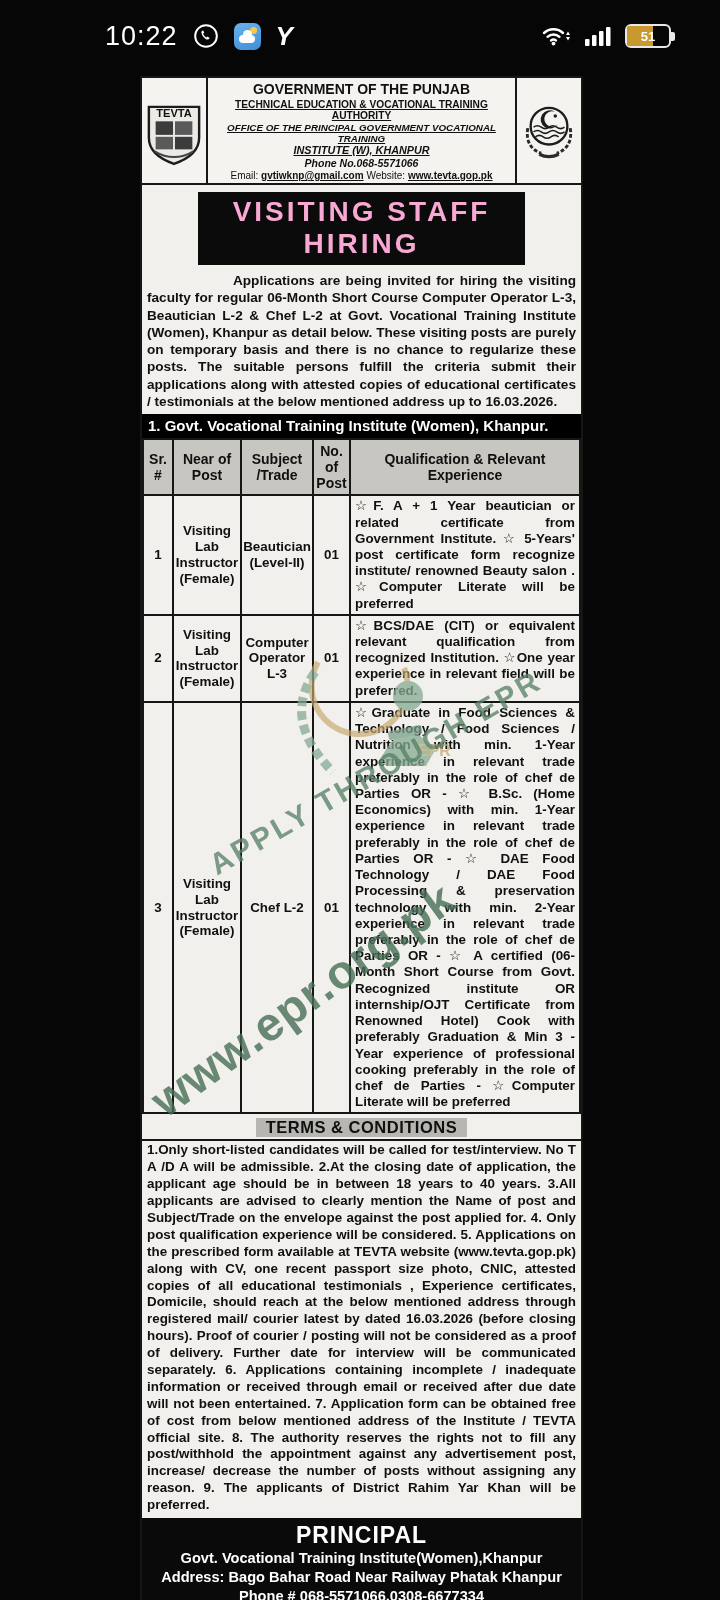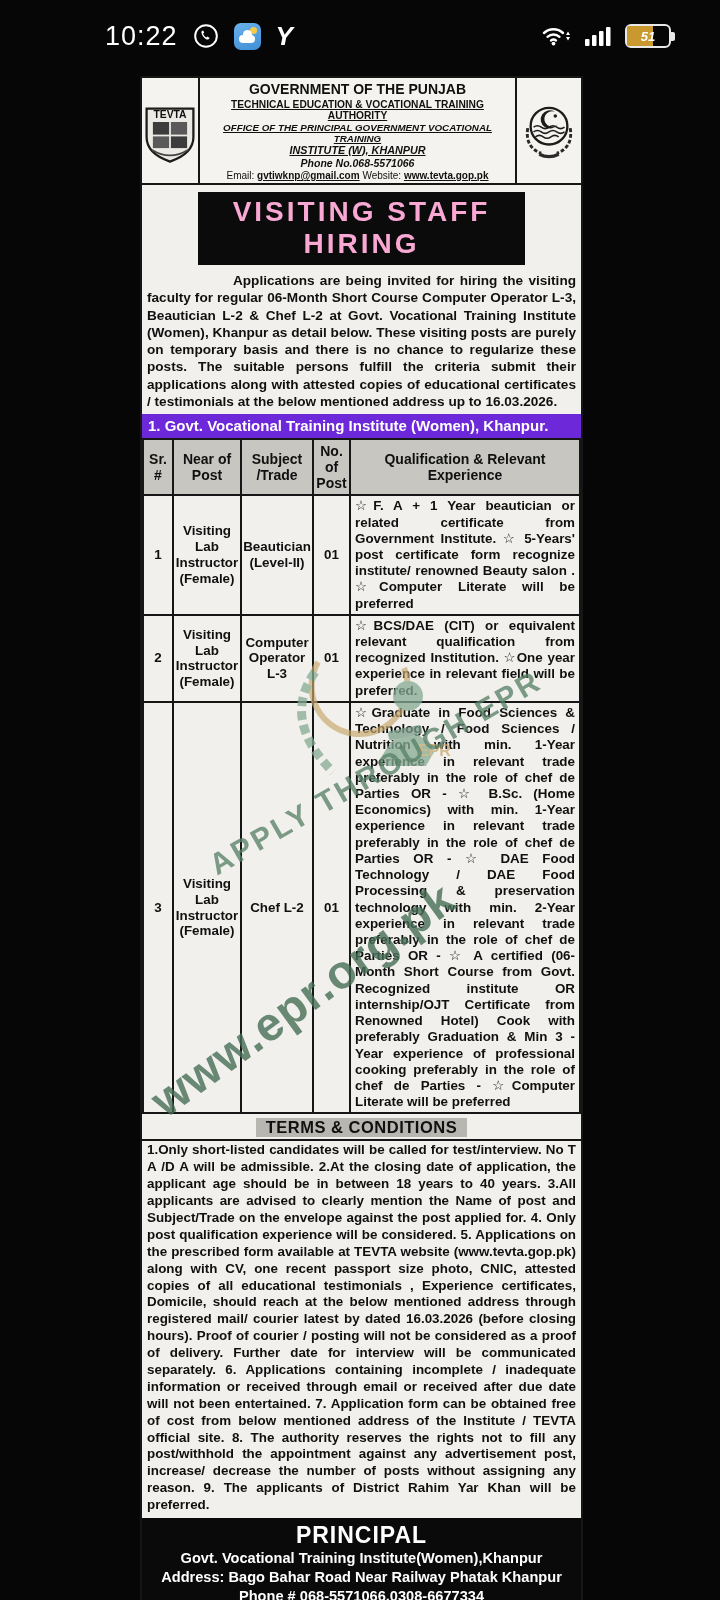--- a/index.html
+++ b/index.html
@@ -16,52 +16,52 @@
   .sb-icon { display:inline-flex; align-items:center; }
   .weather-tile { position:relative; width:27px; height:27px; border-radius:7px;
                   background:linear-gradient(160deg,#6ab1ec,#3f8fd6); }
   .weather-tile .cloud { position:absolute; left:5px; bottom:7px; width:16px; height:8px;
                          background:#fff; border-radius:8px; }
   .weather-tile .cloud::before { content:""; position:absolute; left:4px; top:-5px;
                          width:9px; height:9px; background:#fff; border-radius:50%; }
   .weather-tile .sun { position:absolute; right:4px; top:4px; width:7px; height:7px;
                        background:#f6c94a; border-radius:50%; }
   .y-glyph { font-size:26px; font-weight:bold; font-style:italic; }
-  .sb-right { display:flex; align-items:center; gap:12px;font-style:italic; }
+  .sb-right { display:flex; align-items:center; gap:12px; }
   .battery { position:relative; width:46px; height:24px; border:2.5px solid #e8e8e8;
              border-radius:6px; }
   .battery::after { content:""; position:absolute; right:-6px; top:6px; width:4px;
              height:9px; background:#e8e8e8; border-radius:0 2px 2px 0; }
   .battery-fill { position:absolute; left:0; top:0; bottom:0; width:62%;
              background:#c9982e; border-radius:2px 0 0 2px; }
   .battery-num { position:absolute; inset:0; display:flex; align-items:center;
              justify-content:center; font-size:13px; font-weight:bold; color:#fff; }
 
   
   .doc { position:absolute; left:140px; top:76px; width:443px; background:#f1f0ec;
          border:2px solid #161616; color:#101010; }
   .org-header { display:flex; border-bottom:2px solid #161616; background:#f4f3ef; }
-  .org-logo-cell { width:58px; border-right:2px solid #161616; display:flex;
+  .org-logo-cell { width:66px; border-right:2px solid #161616; display:flex;
                    align-items:center; justify-content:center; padding:3px 1px; }
   .org-crest-cell { width:66px; border-left:2px solid #161616; display:flex;
                    align-items:center; justify-content:center; padding:3px 1px; }
   .org-center { flex:1; text-align:center; padding:3px 2px 2px; }
   .org-l1 { font-size:14px; font-weight:bold; }
   .org-l2 { font-size:10.2px; font-weight:bold; text-decoration:underline; margin-top:2px; }
   .org-l3 { font-size:9.8px; font-weight:bold; font-style:italic; text-decoration:underline; margin-top:1px; }
   .org-l4 { font-size:10.8px; font-weight:bold; font-style:italic; text-decoration:underline; }
   .org-l5 { font-size:10.5px; font-style:italic; font-weight:bold; margin-top:1px; }
   .org-l6 { font-size:10px; margin-top:1px; }
   .org-l6 .u { text-decoration:underline; font-weight:bold; }
 
   .title-bar { margin:7px 56px 5px; background:#0b0b0b; color:#f9a8d4; text-align:center;
                font-size:28px; font-weight:bold; letter-spacing:3px; padding:4px 0 5px; }
   .intro { padding:2px 5px 4px; font-size:13.6px; font-weight:bold; text-align:justify;
            line-height:1.27; text-indent:86px; }
-  .inst-bar { background:#6d28d9; color:#fff; font-weight:bold; font-size:15px;
+  .inst-bar { background:#000000; color:#fff; font-weight:bold; font-size:15px;
               padding:3px 6px 4px; }
 
   table.hiring { width:100%; border-collapse:collapse; table-layout:fixed; }
   table.hiring th, table.hiring td { border:2px solid #161616; }
   table.hiring th { background:#c7c6c1; font-size:14px; font-weight:bold; padding:3px 1px; line-height:1.15; }
   table.hiring td { font-size:13.4px; font-weight:bold; text-align:center;
                     vertical-align:middle; padding:2px 1px; line-height:1.18; }
   table.hiring td.qual { text-align:justify; padding:2px 4px; font-size:13.4px; line-height:1.21; }
 
   .terms-title-row { text-align:center; margin:4px 0 2px; }

